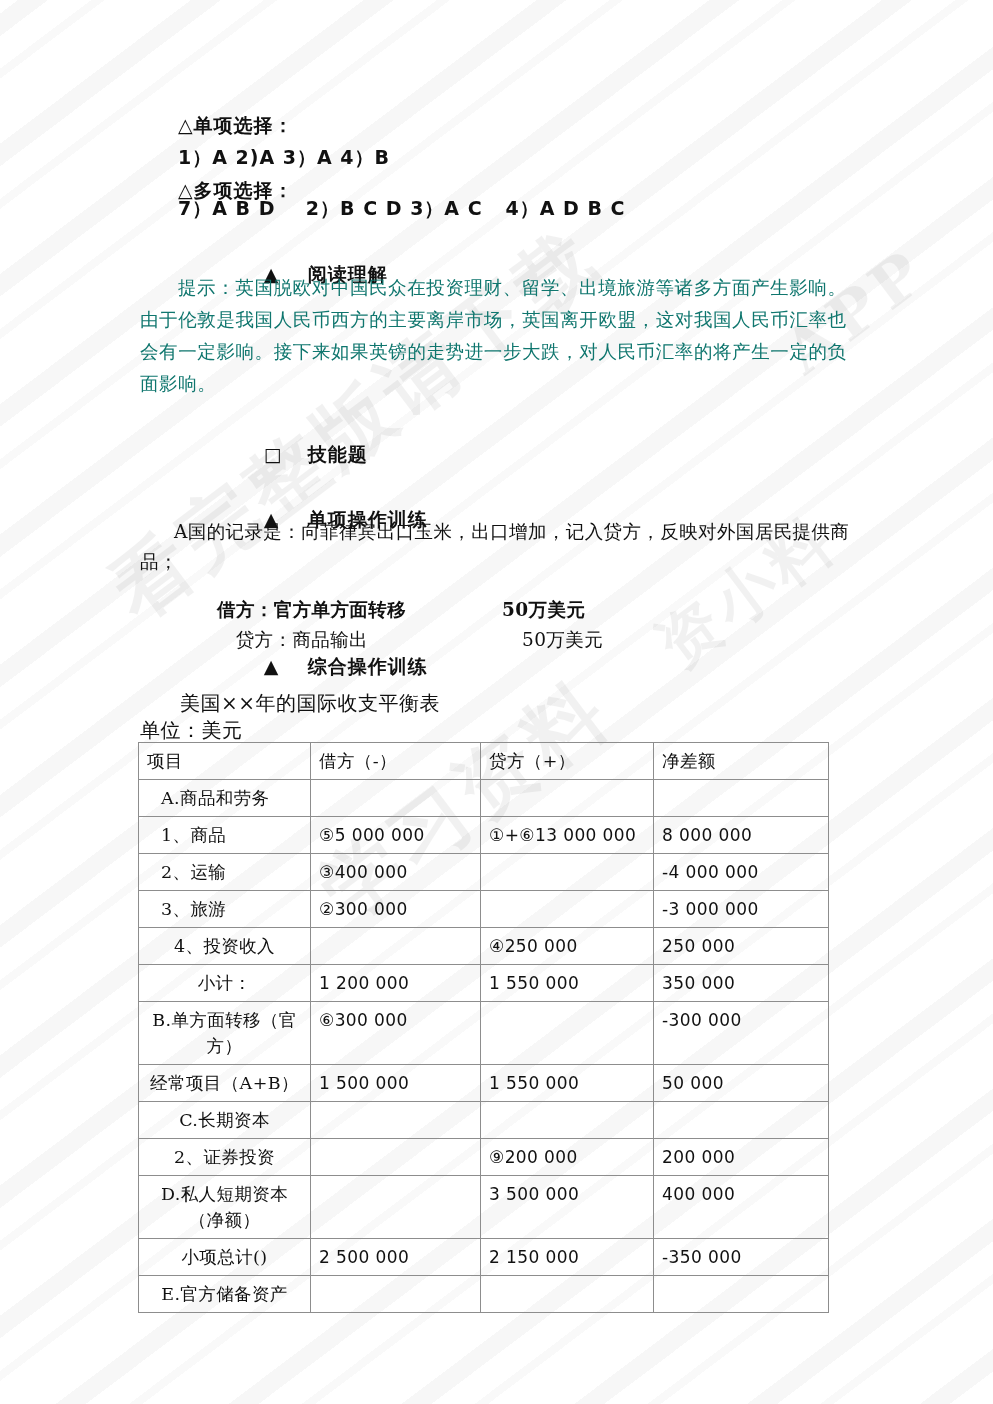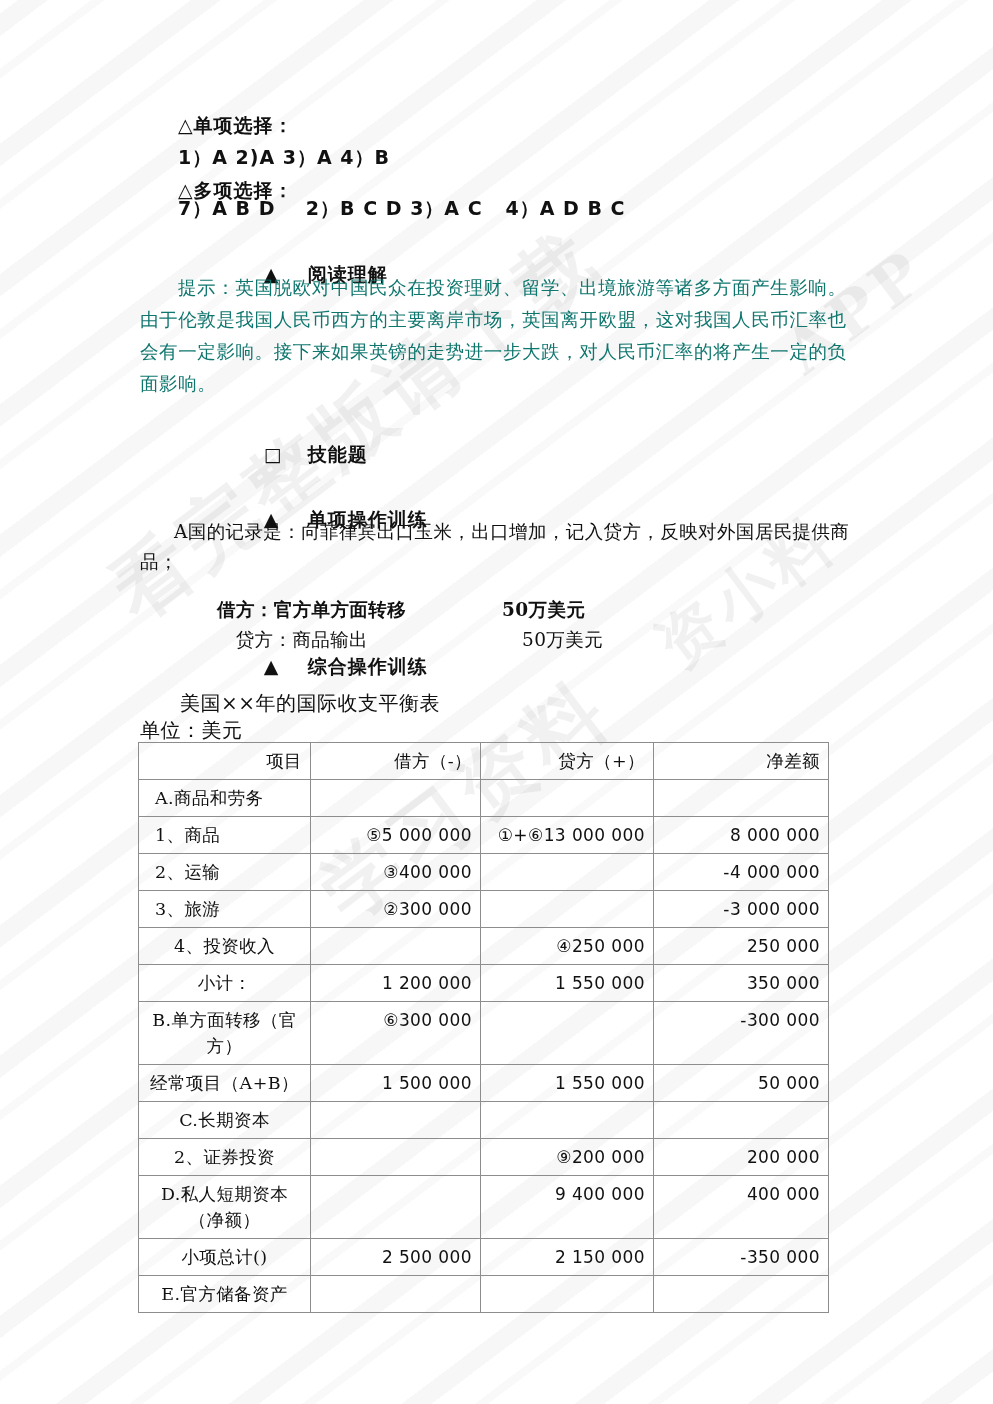--- a/index.html
+++ b/index.html
@@ -150,23 +150,23 @@
     vertical-align: top;
     line-height: 26px;
     letter-spacing: 0.4px;
     height: 26px;
   }
   table.bop col.c1 { width: 172px; }
   table.bop col.c2 { width: 170px; }
   table.bop col.c3 { width: 173px; }
   table.bop col.c4 { width: 175px; }
 
-  .ta-c  { text-align: right; }
+  .ta-c  { text-align: left; }
   .cell-item { text-align: center; }
-  .cell-item.lead { text-align: left; padding-left: 16px; }
+  .cell-item.lead { text-align: left; padding-left: 22px; }
   .num { font-family: "DejaVu Sans", "Liberation Sans", sans-serif; font-size: 17px; }
 </style>
 </head>
 <body>
 
 <div id="page">
 
   <div class="wm-stripes"></div>
   <div class="wm-text wm-a">看完整版请下载</div>
   <div class="wm-text wm-b">学习资料</div>
@@ -286,21 +286,21 @@
           </tr>
           <tr>
             <td class="cell-item">2、证券投资</td>
             <td class="ta-c num"></td>
             <td class="ta-c num">⑨200 000</td>
             <td class="ta-c num">200 000</td>
           </tr>
           <tr>
             <td class="cell-item">D.私人短期资本（净额）</td>
             <td class="ta-c num"></td>
-            <td class="ta-c num">9 400 000</td>
+            <td class="ta-c num">3 500 000</td>
             <td class="ta-c num">400 000</td>
           </tr>
           <tr>
             <td class="cell-item">小项总计()</td>
             <td class="ta-c num">2 500 000</td>
             <td class="ta-c num">2 150 000</td>
             <td class="ta-c num">-350 000</td>
           </tr>
           <tr>
             <td class="cell-item">E.官方储备资产</td>

